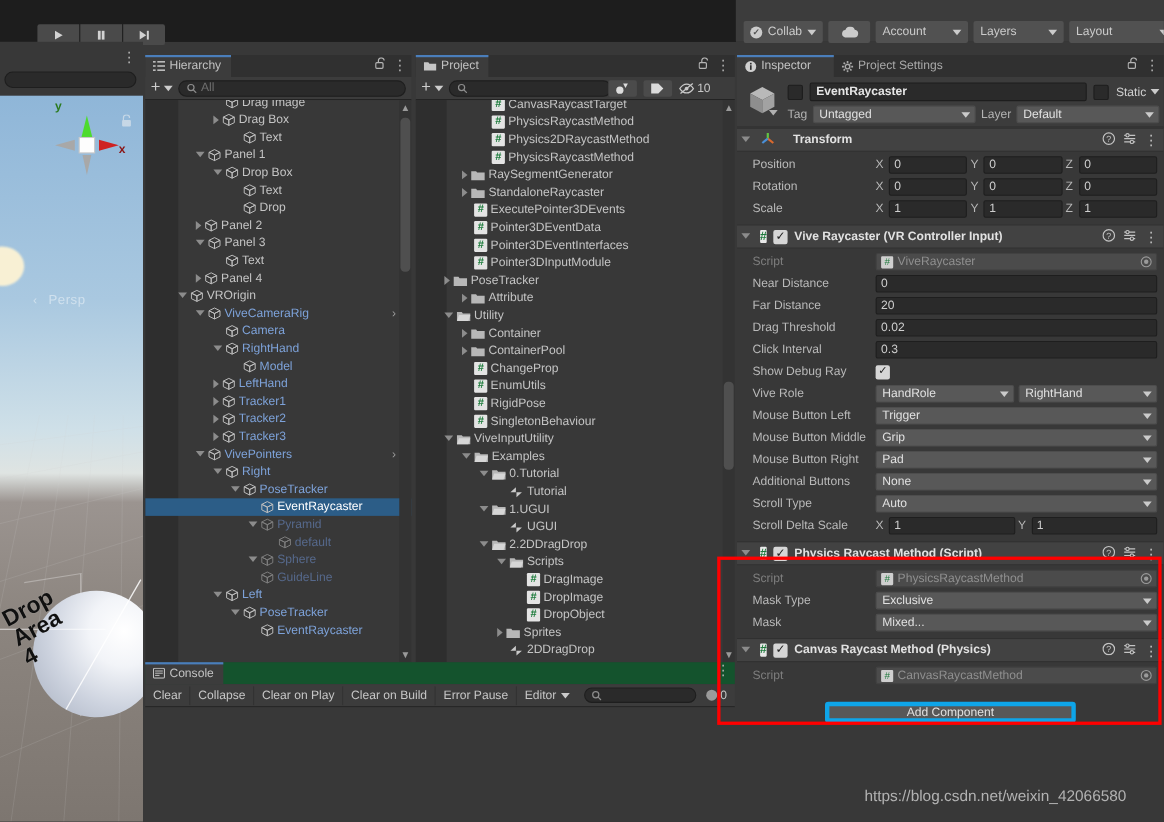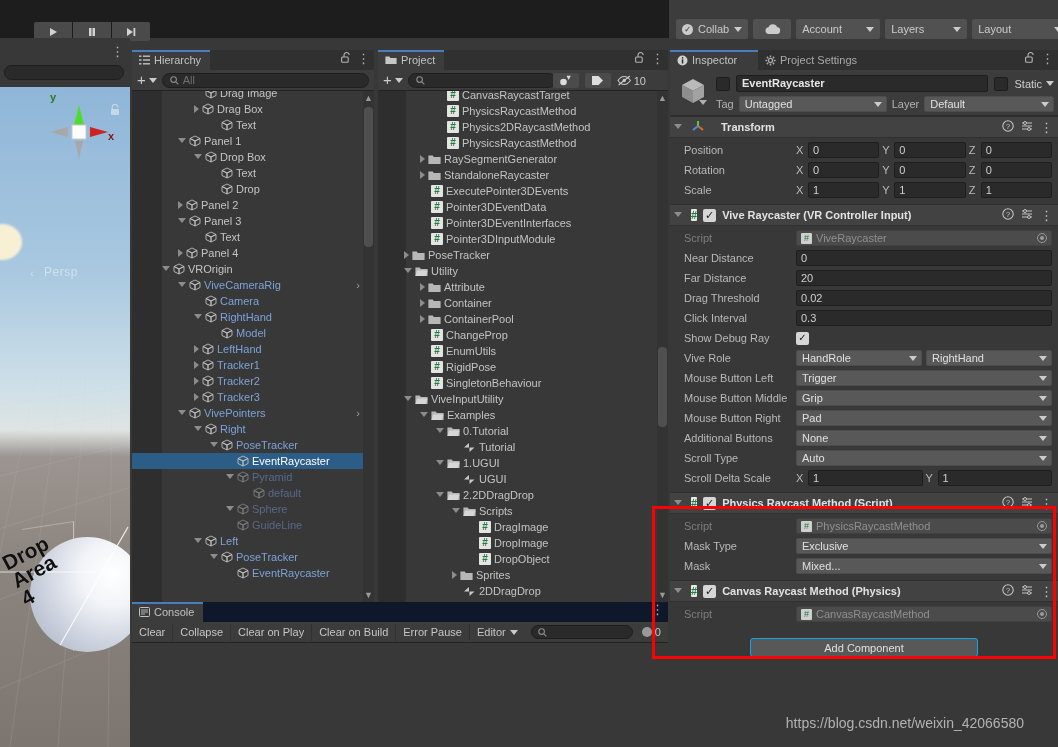--- a/index.html
+++ b/index.html
@@ -143,21 +143,21 @@
   .proj-gutter { position: absolute; left: 0; top: 0; width: 28px; bottom: 0; background: #2e2e2e; }
   .p-icons { position: absolute; right: 6px; top: 3px; display: flex; gap: 6px; align-items: center; }
   .p-iconbtn {
     width: 26px; height: 15px; background: #4b4b4b; border-radius: 2px;
     display: flex; align-items: center; justify-content: center; cursor: pointer;
   }
   .eye-count { display: flex; align-items: center; gap: 2px; color: #c8c8c8; font-size: 11px; }
 
   
   #console { left: 132px; top: 602px; width: 536px; height: 145px; }
-  #console .tabbar { background: #0f172a; }
+  #console .tabbar { background: #14532d; }
   .con-toolbar {
     position: absolute; left: 0; right: 0; top: 20px; height: 21px; background: #3c3c3c;
     display: flex; align-items: center; border-bottom: 1px solid #232323;
   }
   .con-btn {
     height: 17px; padding: 0 7px; display: flex; align-items: center; gap: 4px;
     color: #c6c6c6; font-size: 11px; cursor: pointer; border-right: 1px solid #323232;
   }
   .con-btn.plain { border-right: none; }
   .con-search {
@@ -226,21 +226,21 @@
     display: flex; align-items: center; justify-content: center; }
   .radio-o i { width: 4px; height: 4px; background: #9a9a9a; border-radius: 50%; display: block; }
   .xyz { display: flex; align-items: center; gap: 3px; flex: 1; }
   .xyz .ax { color: #b9b9b9; font-size: 11px; width: 9px; flex: none; }
   .xyz .inp { flex: 1; }
   .chk-on {
     width: 13px; height: 13px; background: #d6d6d6; border-radius: 2px;
     color: #1c1c1c; font-size: 10px; line-height: 12px; text-align: center;
   }
   .add-comp {
-    width: 228px; height: 19px; margin: 10px auto 0; background: #585858; border: 1px solid #0ea5e9;
+    width: 228px; height: 19px; margin: 10px auto 0; background: #585858; border: 4px solid #0ea5e9;
     border-radius: 3px; display: flex; align-items: center; justify-content: center;
     color: #e0e0e0; font-size: 11px; cursor: pointer;
   }
   .red-box {
     position: absolute; left: 652px; top: 506px; width: 404px; height: 153px;
     border: 3px solid #ff0000; pointer-events: none; z-index: 40;
   }
   .watermark {
     position: absolute; right: 34px; bottom: 16px; color: #b2b2b2; font-size: 14px;
   }
@@ -918,39 +918,39 @@
             <span style="width:26px;flex:none"></span>
             <span class="arrow"></span>
             <span class="go-icon">
               <svg width="13" height="11" viewBox="0 0 13 11">
                 <path d="M0.4 1.6h4.4l1 1.3h6.8v7H0.4z" fill="#b7b7b7"></path>
               </svg>
             </span>
             <span class="row-label">PoseTracker</span>
           </div>
           <div class="row">
+            <span style="width:42px;flex:none"></span>
+            <span class="arrow"></span>
+            <span class="go-icon">
+              <svg width="13" height="11" viewBox="0 0 13 11">
+                <path d="M0.4 1.6h4.4l1 1.3h6.8v7H0.4z" fill="#b7b7b7"></path>
+              </svg>
+            </span>
+            <span class="row-label">Attribute</span>
+          </div>
+          <div class="row">
             <span style="width:26px;flex:none"></span>
             <span class="arrow open"></span>
             <span class="go-icon">
               <svg width="13" height="11" viewBox="0 0 13 11">
                 <path d="M0.4 1.6h4.4l1 1.3h6.8v7H0.4z" fill="#b7b7b7"></path>
                 <path d="M2.2 4.4h10.4l-1.8 5.5H0.4z" fill="#d6d6d6"></path>
               </svg>
             </span>
             <span class="row-label">Utility</span>
-          </div>
-          <div class="row">
-            <span style="width:42px;flex:none"></span>
-            <span class="arrow"></span>
-            <span class="go-icon">
-              <svg width="13" height="11" viewBox="0 0 13 11">
-                <path d="M0.4 1.6h4.4l1 1.3h6.8v7H0.4z" fill="#b7b7b7"></path>
-              </svg>
-            </span>
-            <span class="row-label">Attribute</span>
           </div>
           <div class="row">
             <span style="width:42px;flex:none"></span>
             <span class="arrow"></span>
             <span class="go-icon">
               <svg width="13" height="11" viewBox="0 0 13 11">
                 <path d="M0.4 1.6h4.4l1 1.3h6.8v7H0.4z" fill="#b7b7b7"></path>
               </svg>
             </span>
             <span class="row-label">Container</span>

